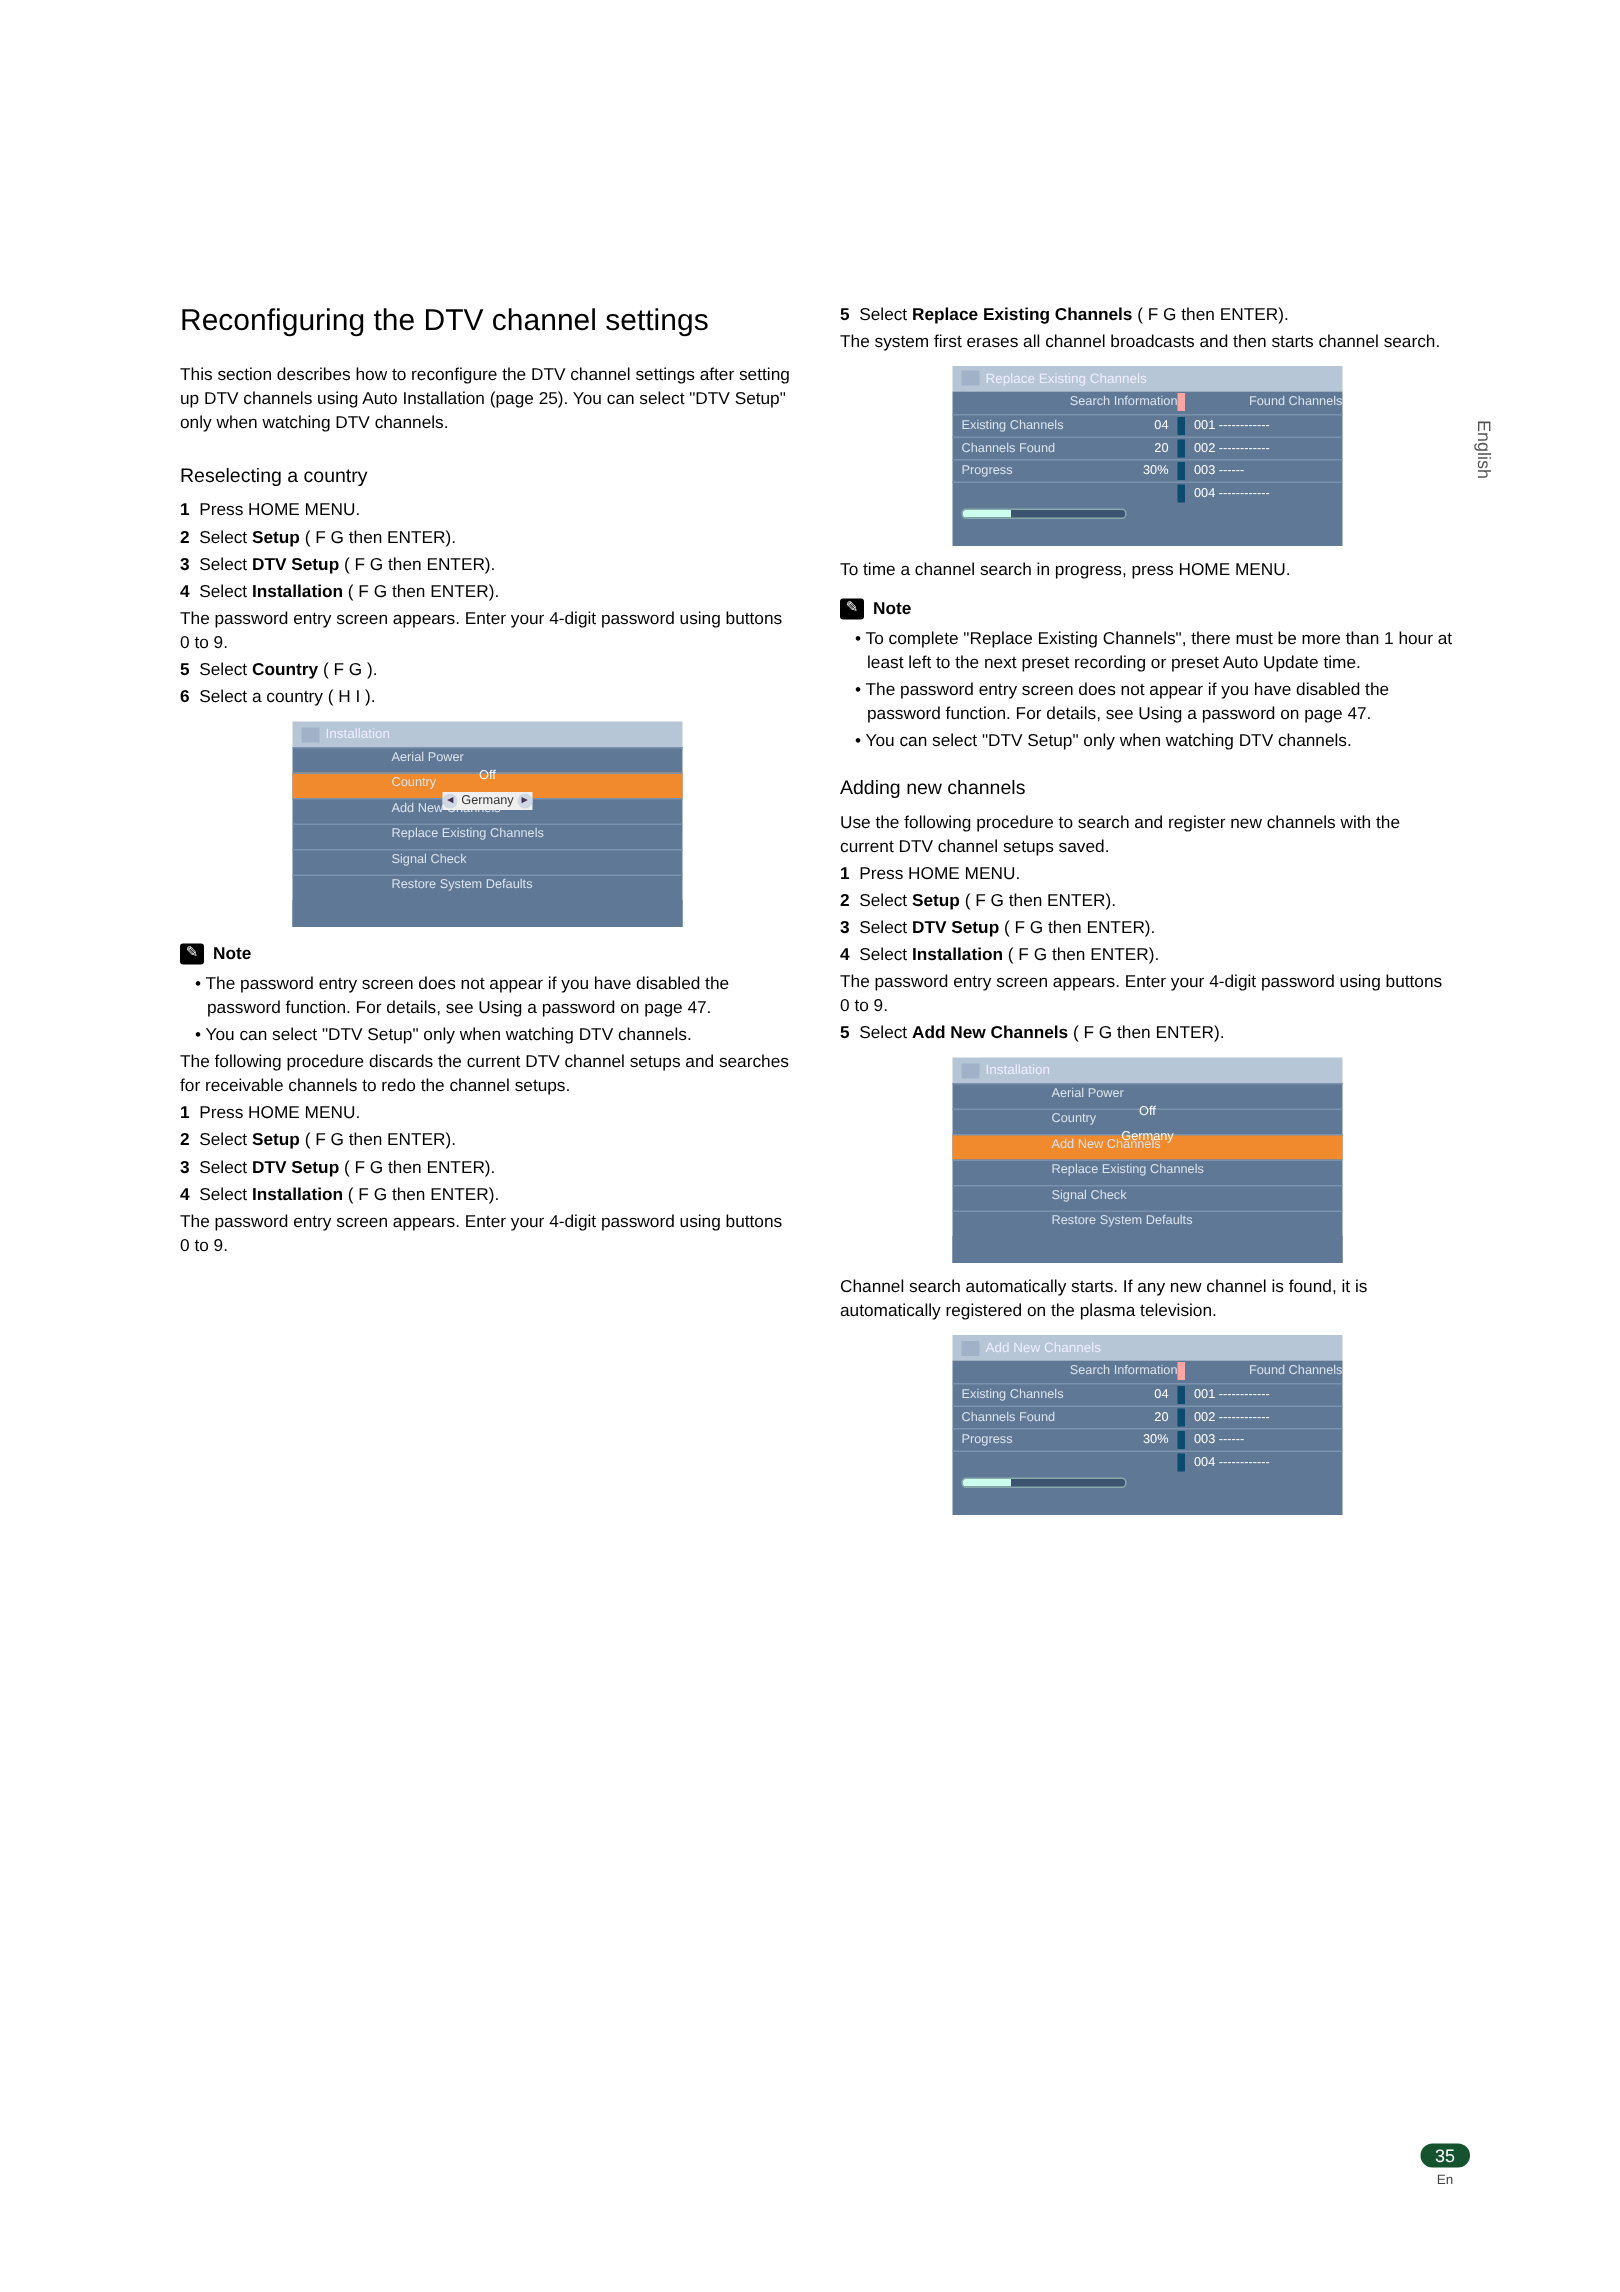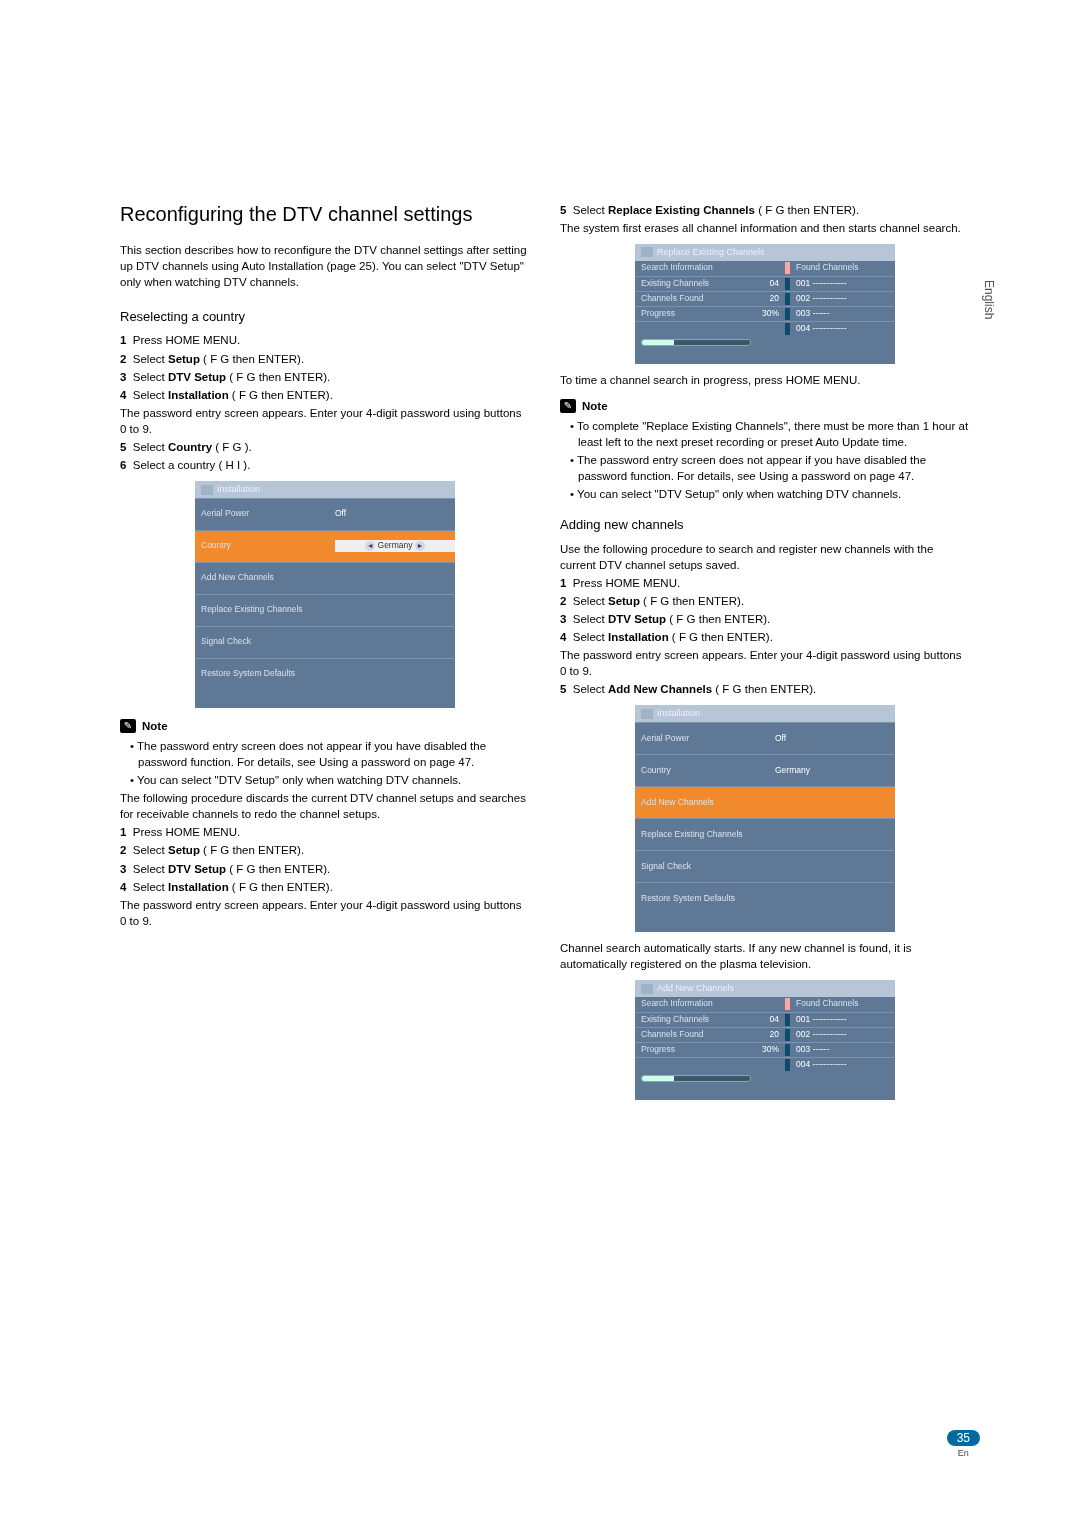--- a/index.html
+++ b/index.html
@@ -19,42 +19,42 @@
   .step b { font-weight: bold; }
   .bodytxt { margin: 2px 0; }
   .note-head { display: flex; align-items: center; gap: 6px; margin: 10px 0 4px 0; }
   .note-icon { background: #000; color: #fff; font-size: 10px; width: 16px; height: 14px; display: inline-flex; align-items: center; justify-content: center; border-radius: 2px; }
   .note-label { font-weight: bold; font-size: 11.5px; }
   .bullet { margin: 2px 0 2px 10px; text-indent: -8px; padding-left: 8px; }
   .italic { }
   .menu { width: 260px; margin: 8px auto 8px auto; font-size: 9px; color: #fff; }
   .menu-header { background: #b7c6d6; padding: 2px 6px; font-size: 9px; color: #eef; display: flex; align-items: center; gap: 4px; }
   .menu-body { background: #5f7895; padding: 0; }
-  .menu-row { display: flex; border-top: 1px solid #7a92ad; height: 32px; align-items: center; }
+  .menu-row { display: flex; border-top: 1px solid #7a92ad; height: 17px; align-items: center; flex-direction: column; }
   .menu-row.sel { background: #f08a2c; }
   .menu-cell-l { width: 140px; padding-left: 6px; color: #dbe3ec; font-size: 8.5px; }
   .menu-cell-r { flex: 1; text-align: left; color: #fff; font-size: 8.5px; position: relative; }
   .menu-cell-r.sel { background: #efefef; color: #333; display: flex; align-items: center; justify-content: center; }
   .arrow { width: 10px; height: 10px; background: #d0d8e4; border-radius: 50%; font-size: 7px; color: #435; display: inline-flex; align-items: center; justify-content: center; }
   .menu-foot { height: 18px; background: #5f7895; }
   .search-menu { width: 260px; margin: 8px auto; font-size: 8.5px; color: #fff; }
   .sm-body { background: #5f7895; }
   .sm-row { display: flex; height: 15px; align-items: center; border-top: 1px solid #7a92ad; }
   .sm-l { width: 120px; padding-left: 6px; color: #dbe3ec; }
   .sm-lv { width: 30px; text-align: right; padding-right: 6px; color: #fff; }
   .sm-r { flex: 1; padding-left: 6px; color: #fff; border-left: 5px solid #0c4a6e; }
-  .sm-head-row { display: flex; height: 15px; align-items: center; }
+  .sm-head-row { display: flex; height: 15px; align-items: center; text-align: right; }
   .sm-head-l { width: 150px; padding-left: 6px; color: #dbe3ec; }
   .sm-head-r { flex: 1; padding-left: 6px; color: #dbe3ec; border-left: 5px solid #fca5a5; }
   .sm-prog { height: 14px; display: flex; align-items: center; padding: 0 6px; }
   .sm-bar-wrap { width: 110px; height: 7px; background: #3d5470; border: 1px solid #8aa; border-radius: 3px; overflow: hidden; }
   .sm-bar { height: 100%; background: #cfe; width: 30%; }
   .sm-foot { height: 14px; }
   .page-footer { position: absolute; right: 100px; bottom: 70px; text-align: center; }
-  .pg-badge { background: #0369a1; color: #fff; border-radius: 10px; padding: 1px 10px; font-size: 12px; display: inline-block; }
+  .pg-badge { background: #14532d; color: #fff; border-radius: 10px; padding: 1px 10px; font-size: 12px; display: inline-block; }
   .pg-en { font-size: 9px; color: #444; margin-top: 2px; }
   .tv-icon { width: 12px; height: 10px; background: #9fb2c8; display: inline-block; }
 </style>
 </head>
 <body>
 
 <div class="page">
 
   <div class="side-lang">English</div>
 
@@ -117,21 +117,21 @@
       <p class="bodytxt">The following procedure discards the current DTV channel setups and searches for receivable channels to redo the channel setups.</p>
       <p class="step"><b>1</b>&nbsp;&nbsp;<span>Press HOME MENU.</span></p>
       <p class="step"><b>2</b>&nbsp;&nbsp;<span>Select </span><b>Setup</b><span> (   F   G then ENTER).</span></p>
       <p class="step"><b>3</b>&nbsp;&nbsp;<span>Select </span><b>DTV Setup</b><span> (   F   G then ENTER).</span></p>
       <p class="step"><b>4</b>&nbsp;&nbsp;<span>Select </span><b>Installation</b><span> (   F   G then ENTER).</span></p>
       <p class="bodytxt">The password entry screen appears. Enter your 4-digit password using buttons 0 to 9.</p>
     </div>
 
     <div class="col">
       <p class="step"><b>5</b>&nbsp;&nbsp;<span>Select </span><b>Replace Existing Channels</b><span> (   F   G then ENTER).</span></p>
-      <p class="bodytxt">The system first erases all channel information and then starts channel search.</p>
+      <p class="bodytxt">The system first erases all channel broadcasts and then starts channel search.</p>
 
       <div class="search-menu">
         <div class="menu-header">
             <span class="tv-icon"></span>
             <span>Replace Existing Channels</span>
           </div>
         <div class="sm-body">
           <div class="sm-head-row">
               <div class="sm-head-l">Search Information</div>
               <div class="sm-head-r">Found Channels</div>

